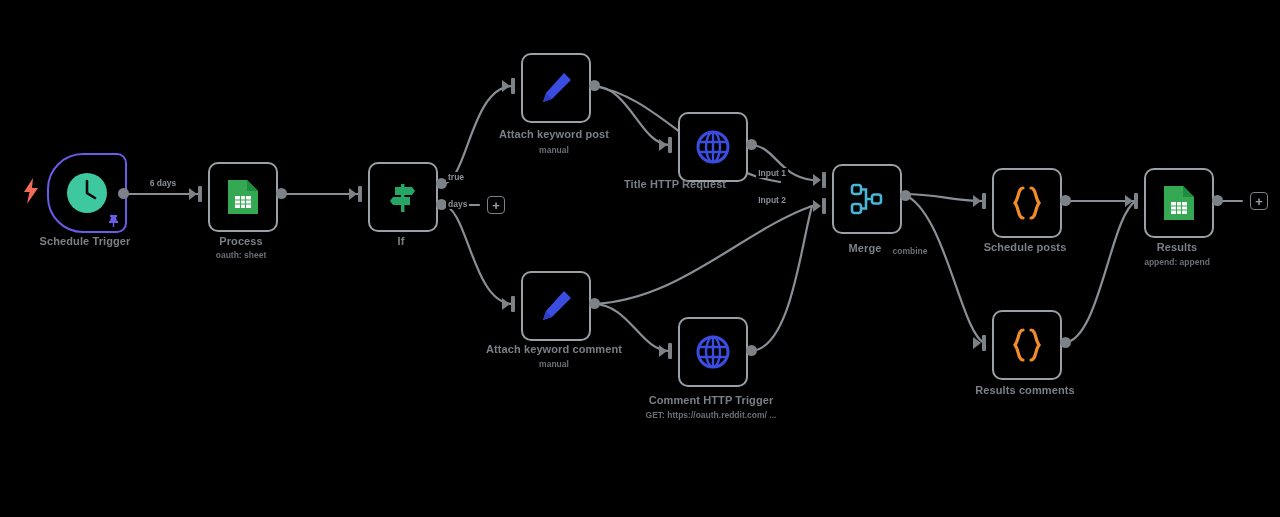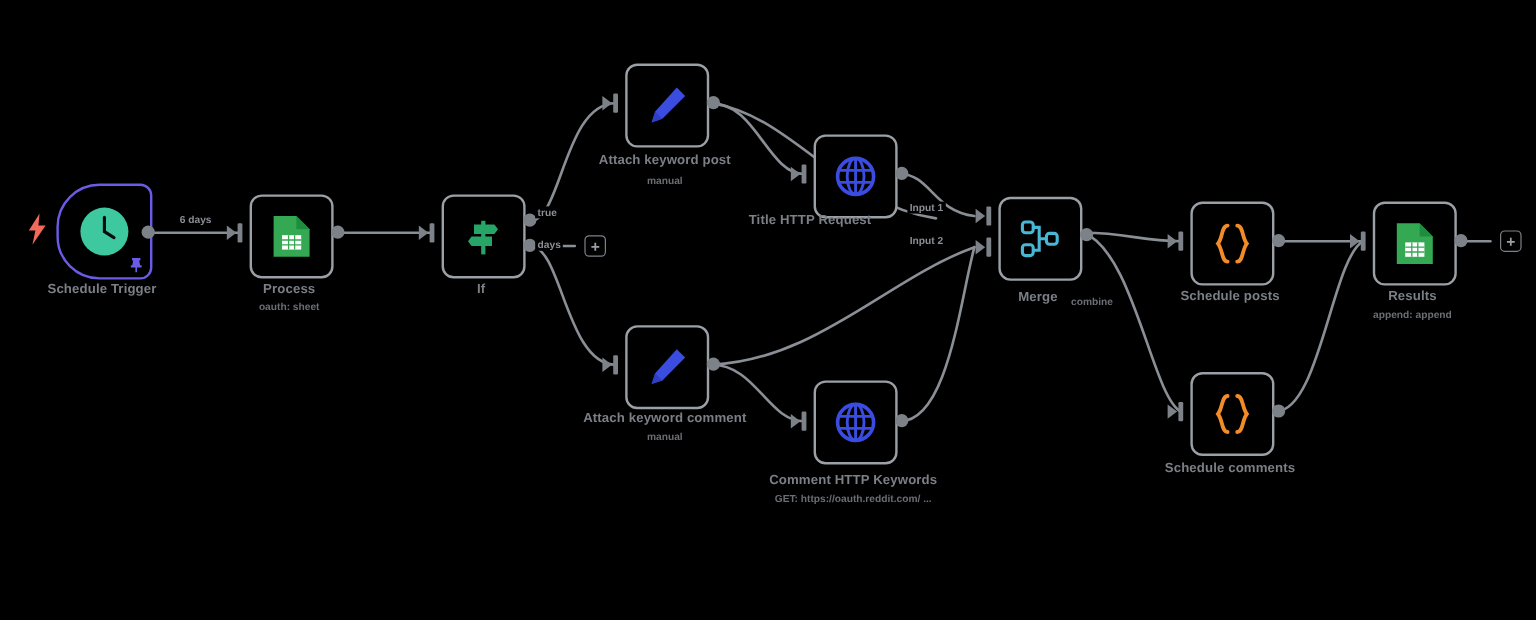--- a/index.html
+++ b/index.html
@@ -197,21 +197,21 @@
     <div class="nbox" style="left:678px;top:317px;">
       <svg width="36" height="36" viewBox="0 0 36 36" class="icon">
         <circle cx="18" cy="18" r="15" fill="none" stroke="#3b4ce0" stroke-width="3"></circle>
         <ellipse cx="18" cy="18" rx="7" ry="15" fill="none" stroke="#3b4ce0" stroke-width="2.4"></ellipse>
         <path d="M3.5 13 H32.5 M3.5 23 H32.5 M18 3 V33" stroke="#3b4ce0" stroke-width="2.4"></path>
       </svg>
     </div>
     <div class="inbar" style="left:668px;top:343px;"></div>
     <div class="inport" style="left:659px;top:345px;"></div>
     <div class="port" style="left:746px;top:345px;"></div>
-    <div class="lbl ctr" style="left:711px;top:394px;">Comment HTTP Keywords</div>
+    <div class="lbl ctr" style="left:711px;top:394px;">Comment HTTP Trigger</div>
     <div class="sub ctr" style="left:711px;top:410px;">GET: https://oauth.reddit.com/ ...</div>
   </div>
 
   <div class="node">
     <div class="nbox" style="left:832px;top:164px;">
       <svg width="36" height="36" viewBox="0 0 36 36" class="icon">
         <rect x="3" y="4" width="9" height="9" rx="2.5" fill="none" stroke="#49b6d6" stroke-width="2.6"></rect>
         <rect x="3" y="23" width="9" height="9" rx="2.5" fill="none" stroke="#49b6d6" stroke-width="2.6"></rect>
         <rect x="23" y="13.5" width="9" height="9" rx="2.5" fill="none" stroke="#49b6d6" stroke-width="2.6"></rect>
         <path d="M12 8.5 H17 V18 H23 M12 27.5 H17 V18" fill="none" stroke="#49b6d6" stroke-width="2.6"></path>
@@ -242,21 +242,21 @@
   <div class="node">
     <div class="nbox" style="left:992px;top:310px;">
       <svg width="32" height="36" viewBox="0 0 32 36" class="icon">
         <path d="M12 3 C7 3 8 13 4 18 C8 23 7 33 12 33" fill="none" stroke="#f28c28" stroke-width="3.2" stroke-linecap="round"></path>
         <path d="M20 3 C25 3 24 13 28 18 C24 23 25 33 20 33" fill="none" stroke="#f28c28" stroke-width="3.2" stroke-linecap="round"></path>
       </svg>
     </div>
     <div class="inbar" style="left:982px;top:335px;"></div>
     <div class="inport" style="left:973px;top:337px;"></div>
     <div class="port" style="left:1060px;top:337px;"></div>
-    <div class="lbl ctr" style="left:1025px;top:384px;">Schedule comments</div>
+    <div class="lbl ctr" style="left:1025px;top:384px;">Results comments</div>
   </div>
 
   <div class="node">
     <div class="nbox" style="left:1144px;top:168px;">
       <svg width="34" height="38" viewBox="0 0 34 38" class="icon">
         <path d="M2 2 H21 L32 13 V36 H2 Z" fill="#34a853"></path>
         <path d="M21 2 L32 13 H21 Z" fill="#1e8e3e"></path>
         <rect x="9" y="18" width="16" height="12" fill="#ffffff"></rect>
         <path d="M9 22 H25 M9 26 H25 M14.5 18 V30 M19.5 18 V30" stroke="#34a853" stroke-width="1.1"></path>
       </svg>

